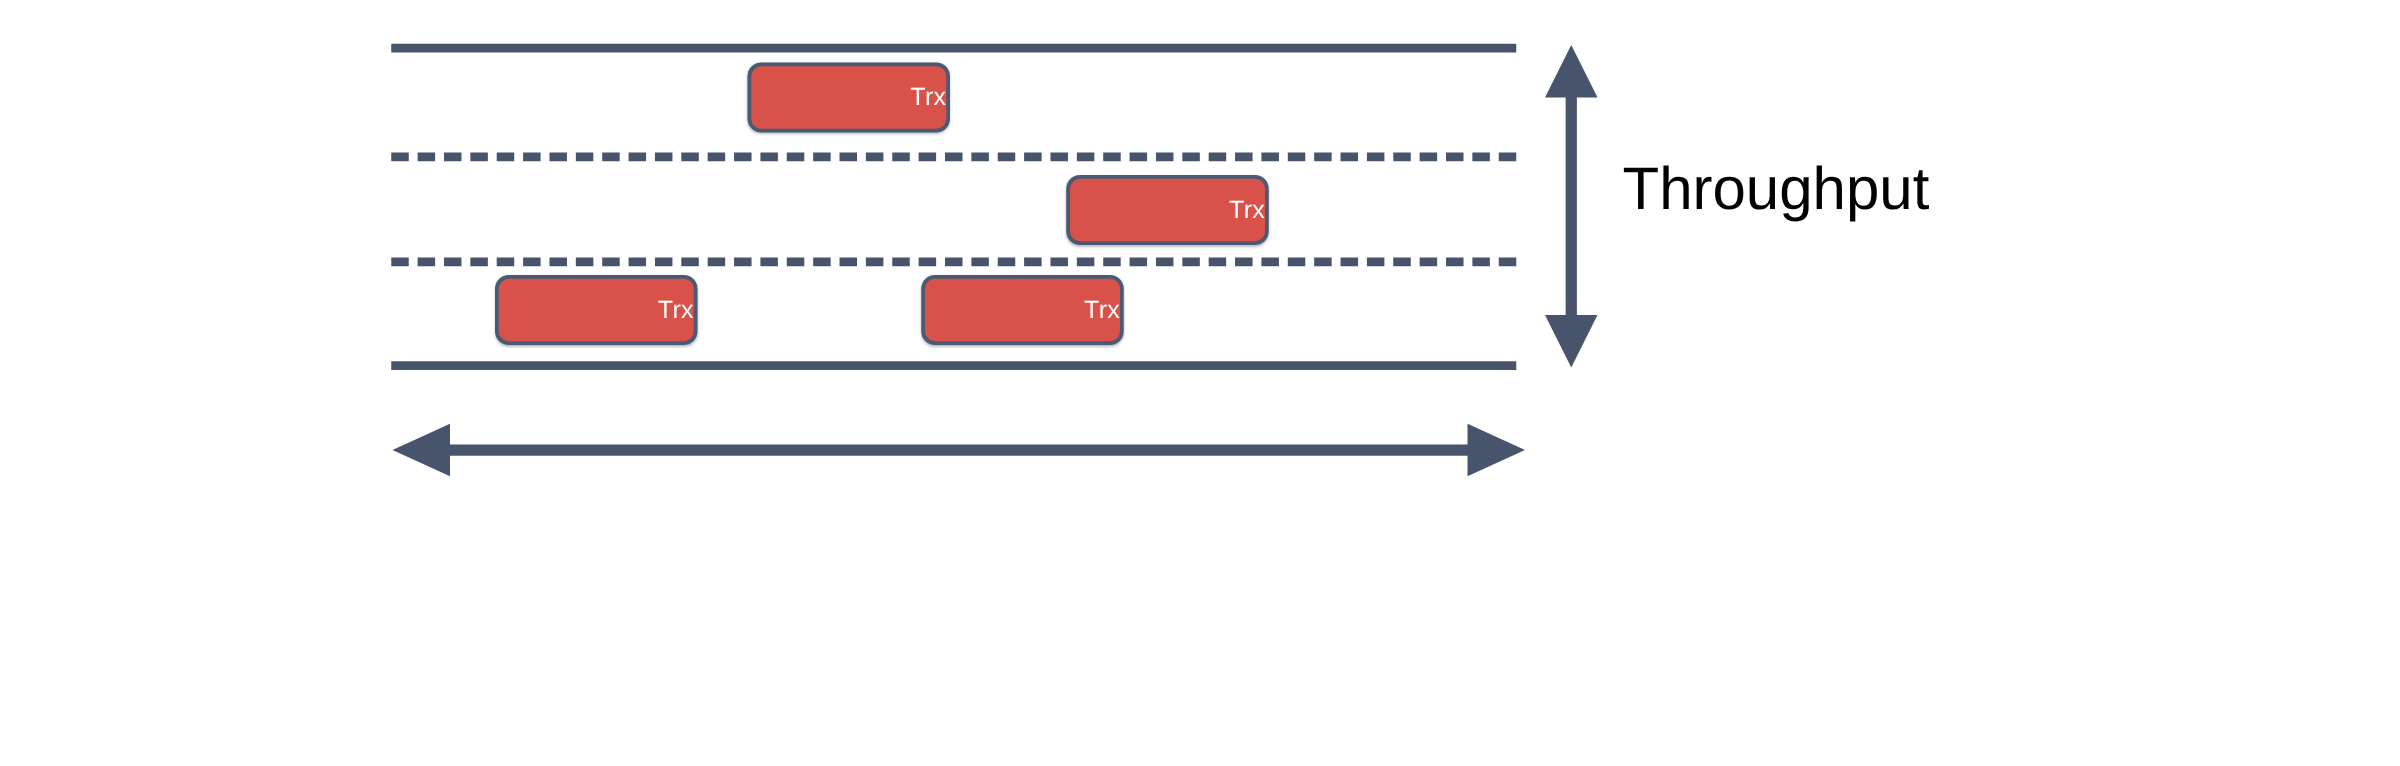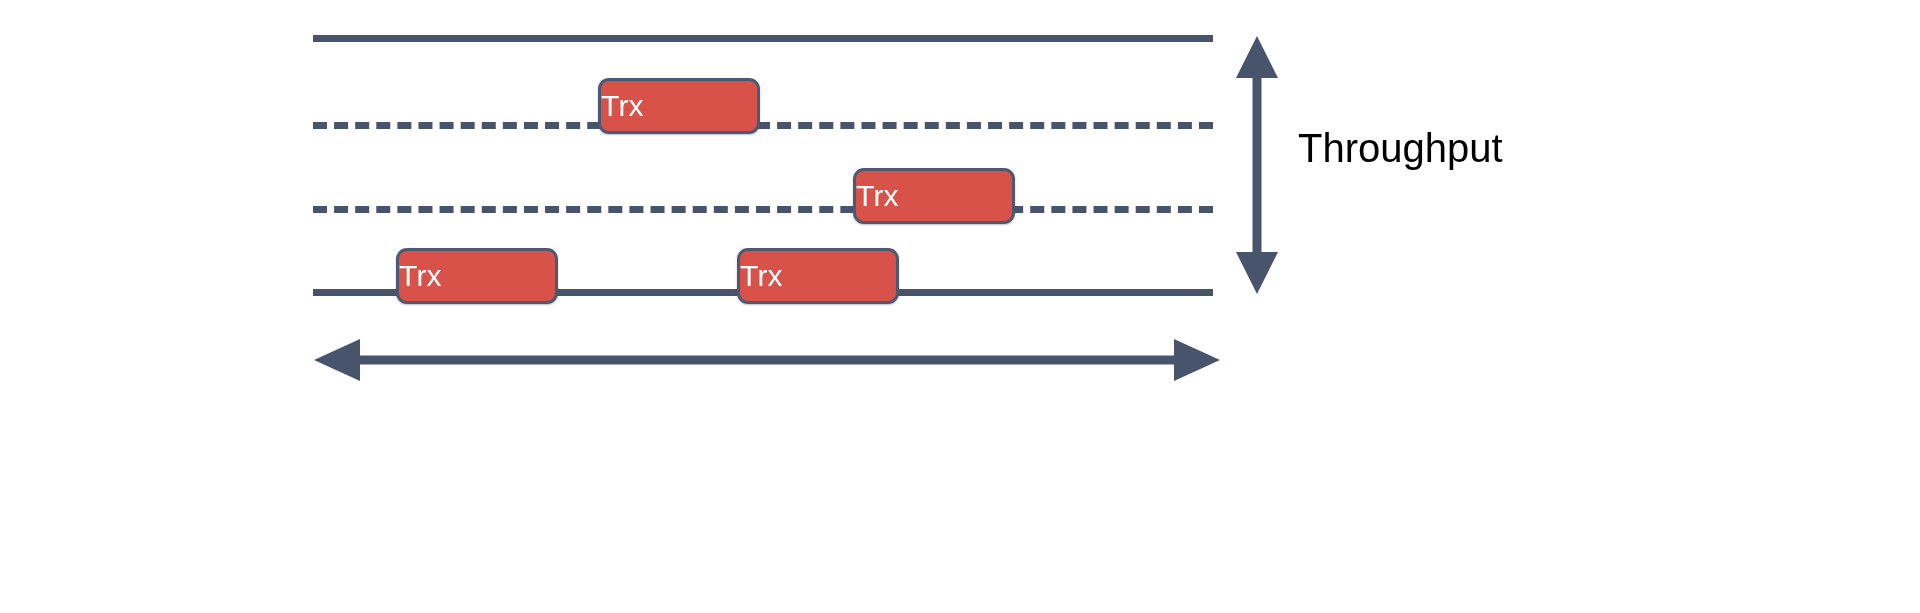--- a/index.html
+++ b/index.html
@@ -39,37 +39,36 @@
 
   
   .trx {
     position: absolute;
     box-sizing: border-box;
     background: #d8524a;
     border: 3px solid #4b5a72;
     border-radius: 11px;
     display: flex;
     align-items: center;
-    justify-content: flex-start;
+    justify-content: flex-end;
     color: #ffffff;
-    font-size: 30px;
+    font-size: 20px;
     line-height: 1;
     letter-spacing: 0.2px;
     box-shadow: 0 1px 2px rgba(60,70,90,0.35);
-    margin-top: 28px;
   }
   .trx-label {
     pointer-events: none;
   }
 
   
   .axis-label {
     position: absolute;
     color: #000000;
-    font-size: 40px;
+    font-size: 48px;
     line-height: 1;
     white-space: nowrap;
   }
 
   
   .arrow-svg {
     position: absolute;
     overflow: visible;
   }
 </style>

